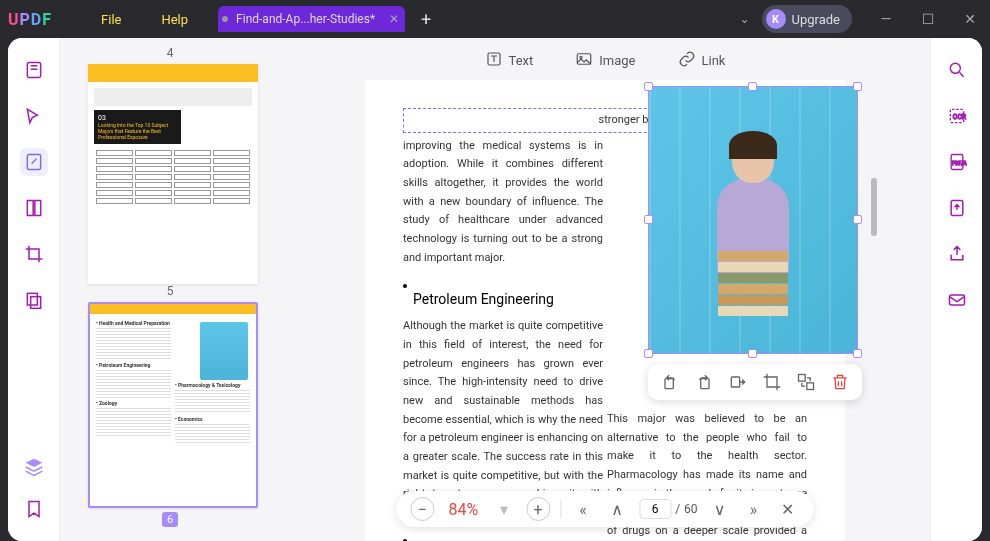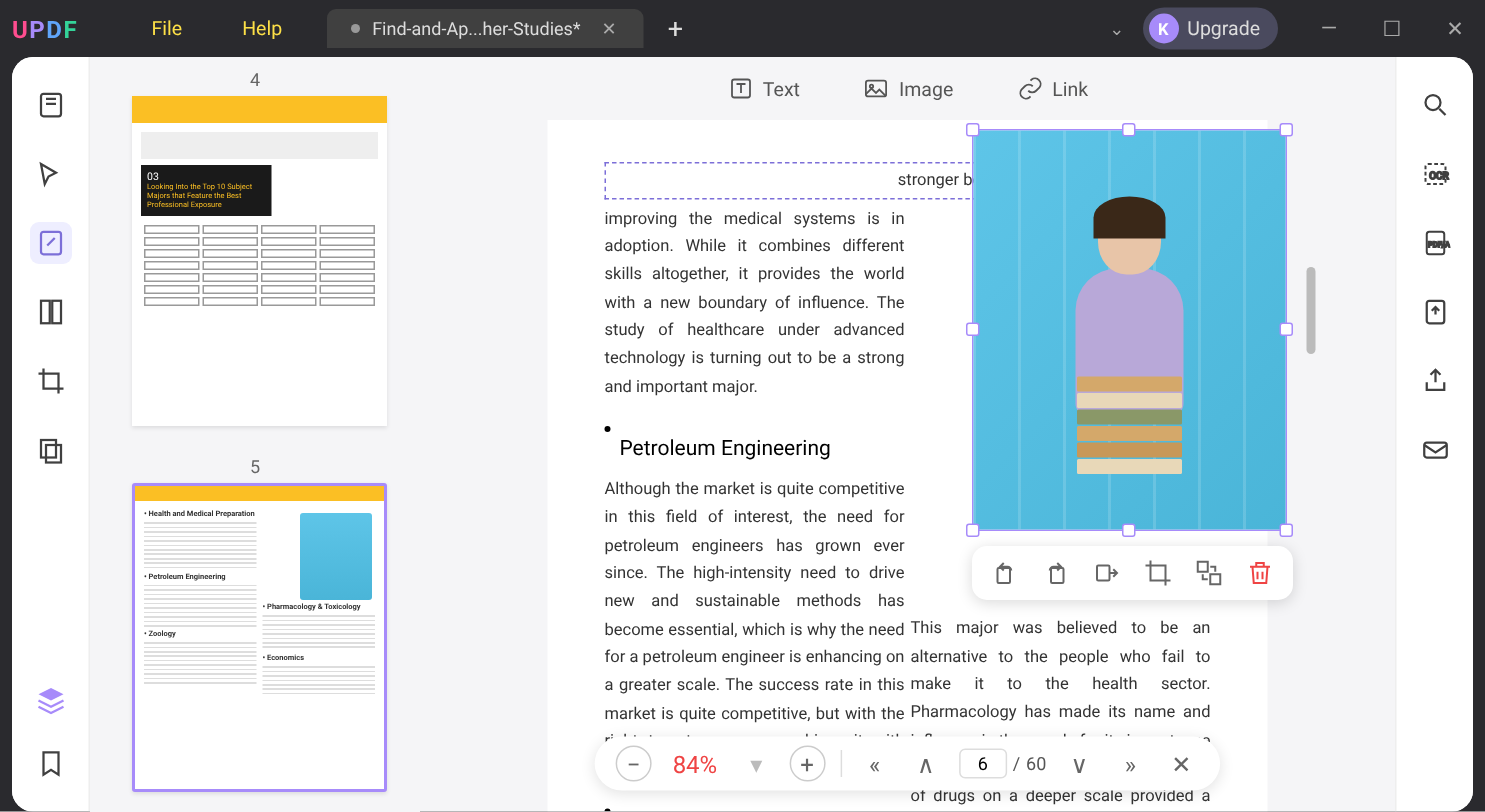--- a/index.html
+++ b/index.html
@@ -4,39 +4,39 @@
 <style>
 *{margin:0;padding:0;box-sizing:border-box;font-family:-apple-system,BlinkMacSystemFont,"Segoe UI",Roboto,sans-serif}
 body{width:990px;height:541px;background:#2a2a2e;overflow:hidden;position:relative}
 .titlebar{height:38px;background:#2a2a2e;display:flex;align-items:center;padding:0 8px}
 .logo{font-weight:bold;font-size:16px;margin-right:30px;display:flex;gap:1px}
 .logo span:nth-child(1){color:#ff4d8f}
 .logo span:nth-child(2){color:#a78bfa}
 .logo span:nth-child(3){color:#60a5fa}
 .logo span:nth-child(4){color:#34d399}
 .menu-item{color:#fde047;font-size:13px;padding:0 20px;cursor:pointer}
-.tab{background:#404040;border-radius:6px 6px 0 0;padding:6px 16px;display:flex;align-items:center;gap:8px;margin-left:10px;color:#ddd;font-size:12px}
+.tab{background:#6d28d9;border-radius:6px 6px 0 0;padding:6px 4px;display:flex;align-items:center;gap:8px;margin-left:10px;color:#ddd;font-size:12px}
 .tab-dot{width:6px;height:6px;border-radius:50%;background:#999}
 .tab-close{width:14px;height:14px;display:flex;align-items:center;justify-content:center;color:#aaa;margin-left:4px}
 .tab-add{color:#ddd;font-size:18px;margin-left:16px;cursor:pointer}
 .titlebar-right{margin-left:auto;display:flex;align-items:center;gap:12px}
 .chevron{color:#aaa;font-size:12px}
 .upgrade{background:#4a4a5e;border-radius:14px;padding:4px 12px 4px 4px;display:flex;align-items:center;gap:6px;color:#ddd;font-size:13px}
 .upgrade-badge{background:#a78bfa;width:20px;height:20px;border-radius:50%;display:flex;align-items:center;justify-content:center;color:#fff;font-size:11px;font-weight:bold}
 .win-controls{display:flex;gap:18px;margin-left:10px;color:#aaa}
 .win-btn{font-size:14px;cursor:pointer;display:flex;align-items:center;justify-content:center;width:24px}
 .main{display:flex;height:503px;background:#f5f5f7;border-radius:14px;margin:0 8px;overflow:hidden}
 .left-tools{width:52px;background:#fff;border-right:1px solid #eee;display:flex;flex-direction:column;align-items:center;padding-top:18px;gap:18px}
-.tool-icon{width:28px;height:28px;display:flex;align-items:center;justify-content:center;color:#404040;cursor:pointer;border-radius:6px}
+.tool-icon{width:28px;height:28px;display:flex;align-items:center;justify-content:center;color:#a21caf;cursor:pointer;border-radius:6px}
 .tool-icon.active{background:#eef;color:#7c6fd8}
 .tool-icon svg{width:20px;height:20px}
 .left-bottom{margin-top:auto;padding-bottom:18px;display:flex;flex-direction:column;gap:14px;align-items:center}
 .thumbs{width:220px;background:#f5f5f7;padding:8px 28px;overflow-y:auto}
 .thumb-label{text-align:center;font-size:12px;color:#666;margin-bottom:4px}
-.thumb{background:#fff;box-shadow:0 1px 3px rgba(0,0,0,0.1);margin-bottom:20px;width:170px}
+.thumb{background:#fff;box-shadow:0 1px 3px rgba(0,0,0,0.1);margin-bottom:0;width:170px}
 .thumb-current{border:2px solid #a78bfa;border-radius:2px}
 .thumb-page{font-size:11px;background:#a78bfa;color:#fff;padding:1px 5px;border-radius:3px;display:inline-block;margin:4px auto}
 .thumb-page-wrap{text-align:center}
 .t4{height:220px;display:flex;flex-direction:column}
 .t4-header{background:#fbbf24;height:18px}
 .t4-body{flex:1;padding:6px;font-size:4px;color:#333}
 .t4-black{background:#1a1a1a;color:#fbbf24;padding:4px;margin:4px 0;font-size:5px;width:55%}
 .t4-table{margin-top:4px;width:100%}
 .t4-table td{border:0.5px solid #999;height:6px}
 .t6{height:206px;display:flex;flex-direction:column}

